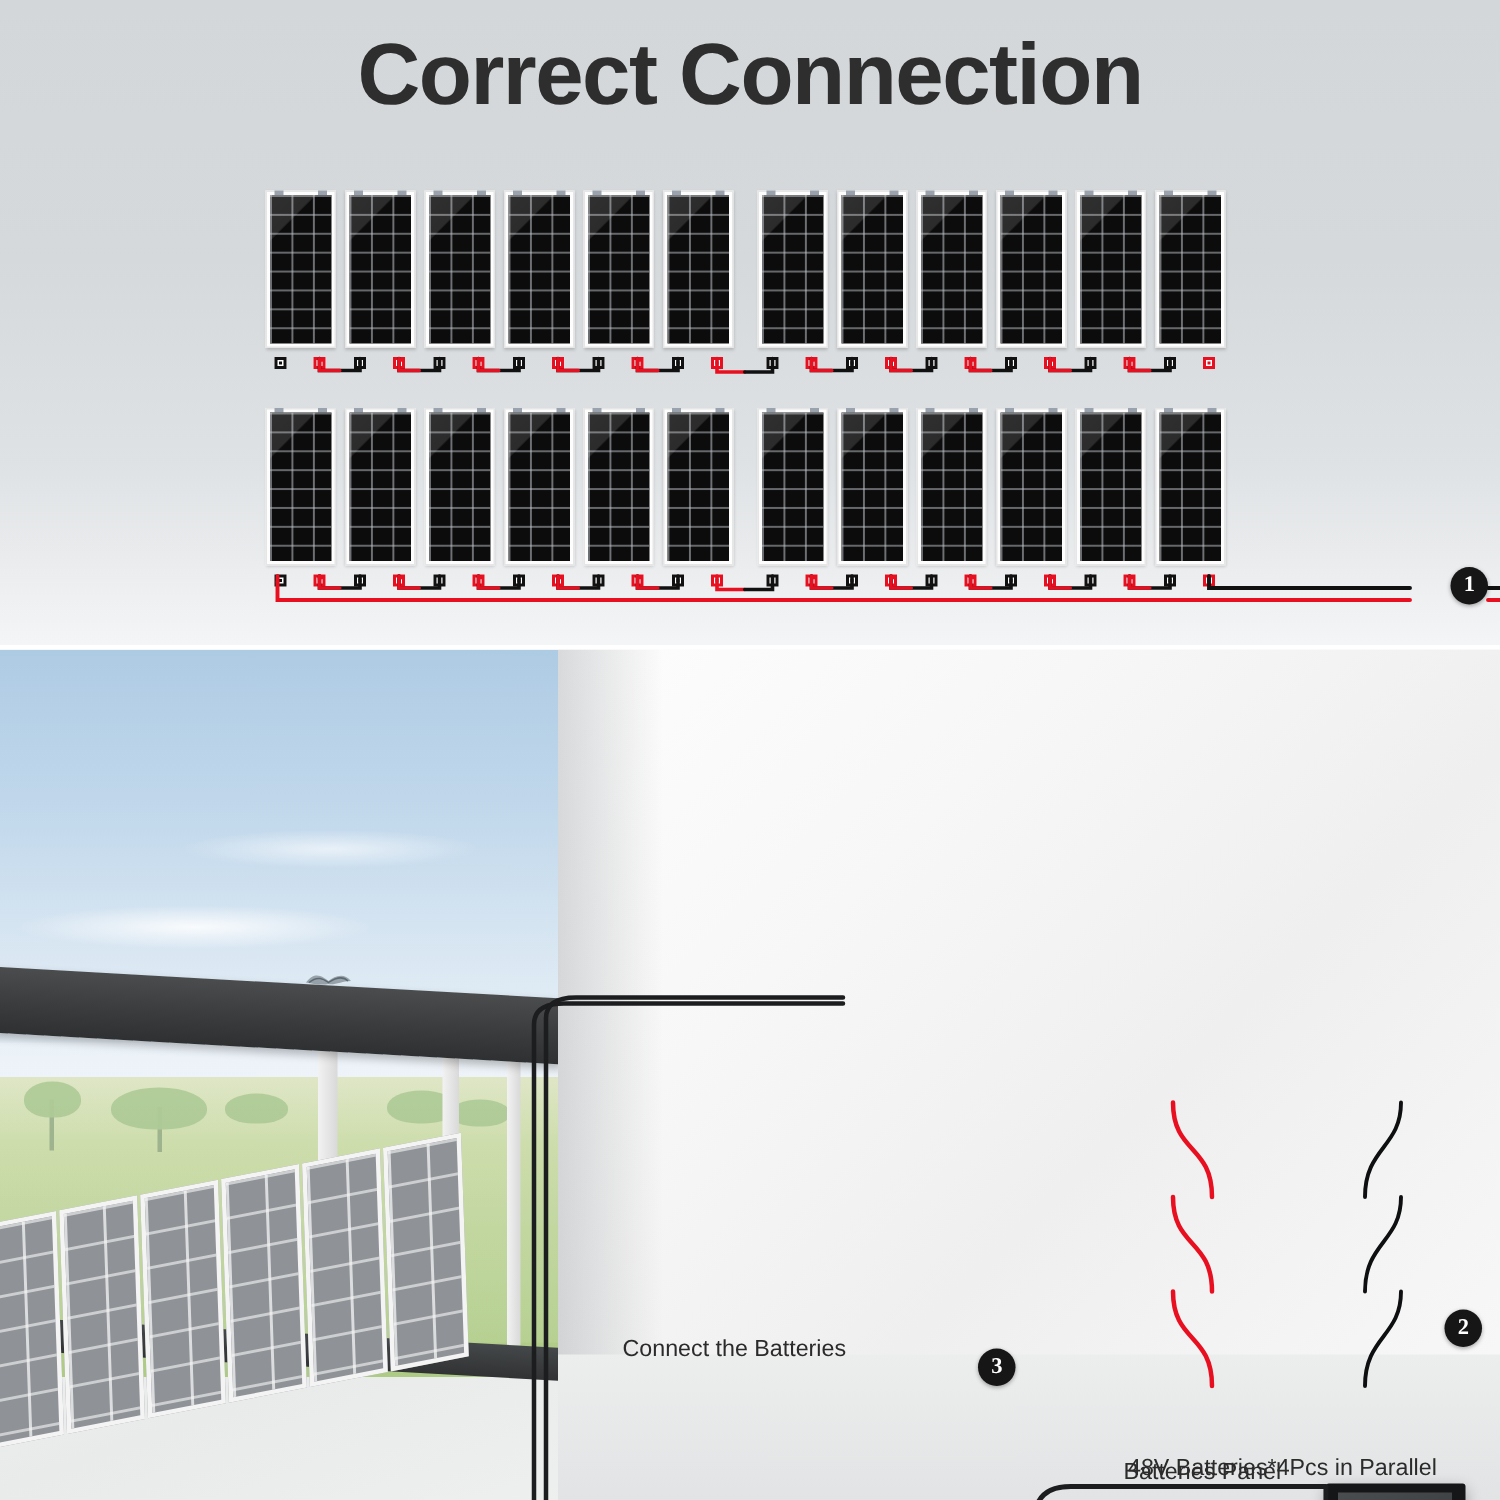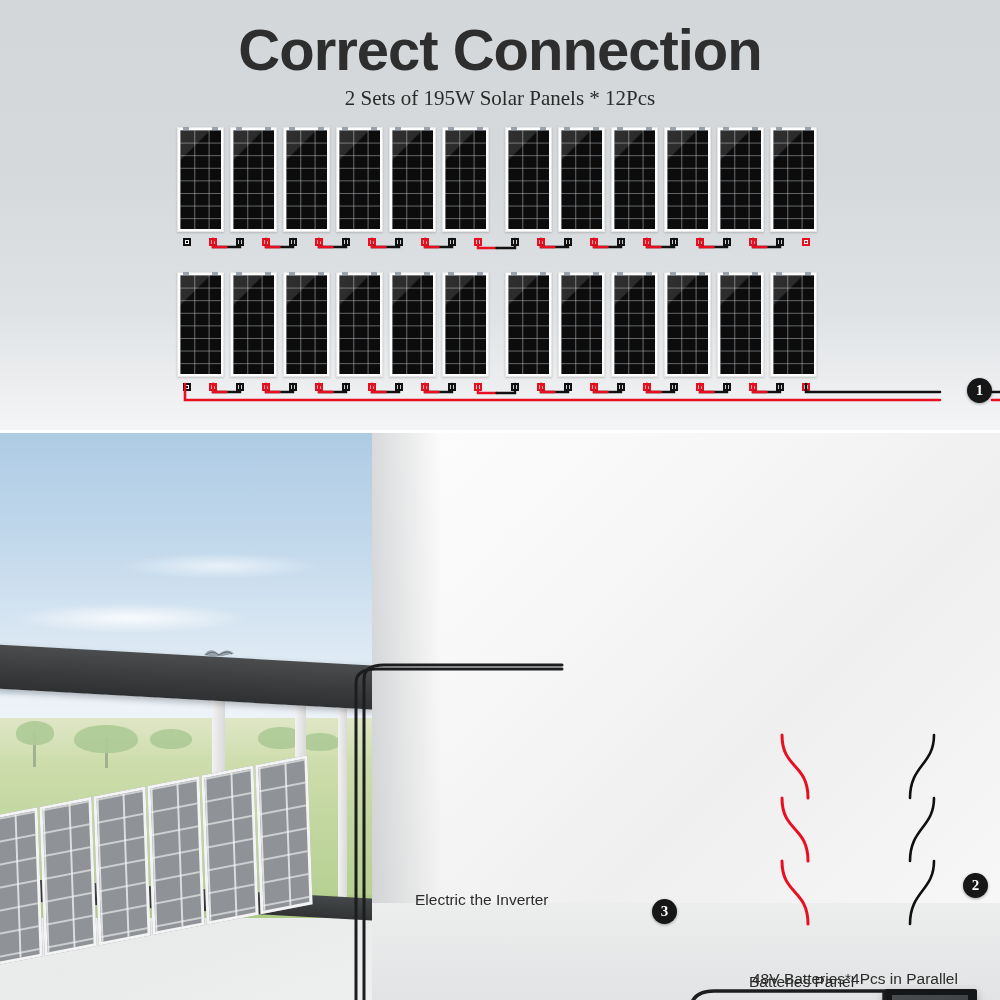--- a/index.html
+++ b/index.html
@@ -123,21 +123,20 @@
   svg.wires{position:absolute;left:0;top:0;width:1000px;height:570px;pointer-events:none;}
   svg.topwires{position:absolute;left:0;top:0;width:1000px;height:430px;pointer-events:none;}
 </style>
 </head>
 <body>
 
 <div id="root">
 
   <div id="top-section">
     <div id="title">Correct Connection</div>
-    <div id="subtitle">2 Sets of 195W Solar Panels * 12Pcs</div>
 
     <div class="panel-row" id="row1" style="left:0;top:127px;width:1000px;">
         <div class="panel" style="left: 177px;">
           <div class="tab-l"></div>
           <div class="tab-r"></div>
           <div class="glass">
             <div class="cells"></div>
             <div class="shine"></div>
           </div>
         </div>
@@ -619,20 +618,20 @@
         <path d="M 782 302 C 782 336 808 330 808 365" stroke="#e81020" stroke-width="3" fill="none" stroke-linecap="round" stroke-linejoin="round"></path>
         <path d="M 782 365 C 782 399 808 393 808 428" stroke="#e81020" stroke-width="3" fill="none" stroke-linecap="round" stroke-linejoin="round"></path>
         <path d="M 782 428 C 782 462 808 456 808 491" stroke="#e81020" stroke-width="3" fill="none" stroke-linecap="round" stroke-linejoin="round"></path>
         <path d="M 934 302 C 934 332 910 332 910 365" stroke="#0e0f10" stroke-width="2.6" fill="none" stroke-linecap="round" stroke-linejoin="round"></path>
         <path d="M 934 365 C 934 395 910 395 910 428" stroke="#0e0f10" stroke-width="2.6" fill="none" stroke-linecap="round" stroke-linejoin="round"></path>
         <path d="M 934 428 C 934 458 910 458 910 491" stroke="#0e0f10" stroke-width="2.6" fill="none" stroke-linecap="round" stroke-linejoin="round"></path>
       </svg>
 
     <div class="lbl" style="left:749px;top:540px;">Batteries Panel</div>
 
-    <div class="lbl" style="left:415px;top:458px;">Electric the Inverter</div>
+    <div class="lbl" style="left:415px;top:458px;">Connect the Batteries</div>
     <div class="lbl" style="left:752px;top:537px;">48V Batteries*4Pcs in Parallel</div>
 
     <div class="callout" style="left:963px;top:440px;">2</div>
     <div class="callout" style="left:652px;top:466px;">3</div>
 
   </div>
 </div>
 
 </body></html>

